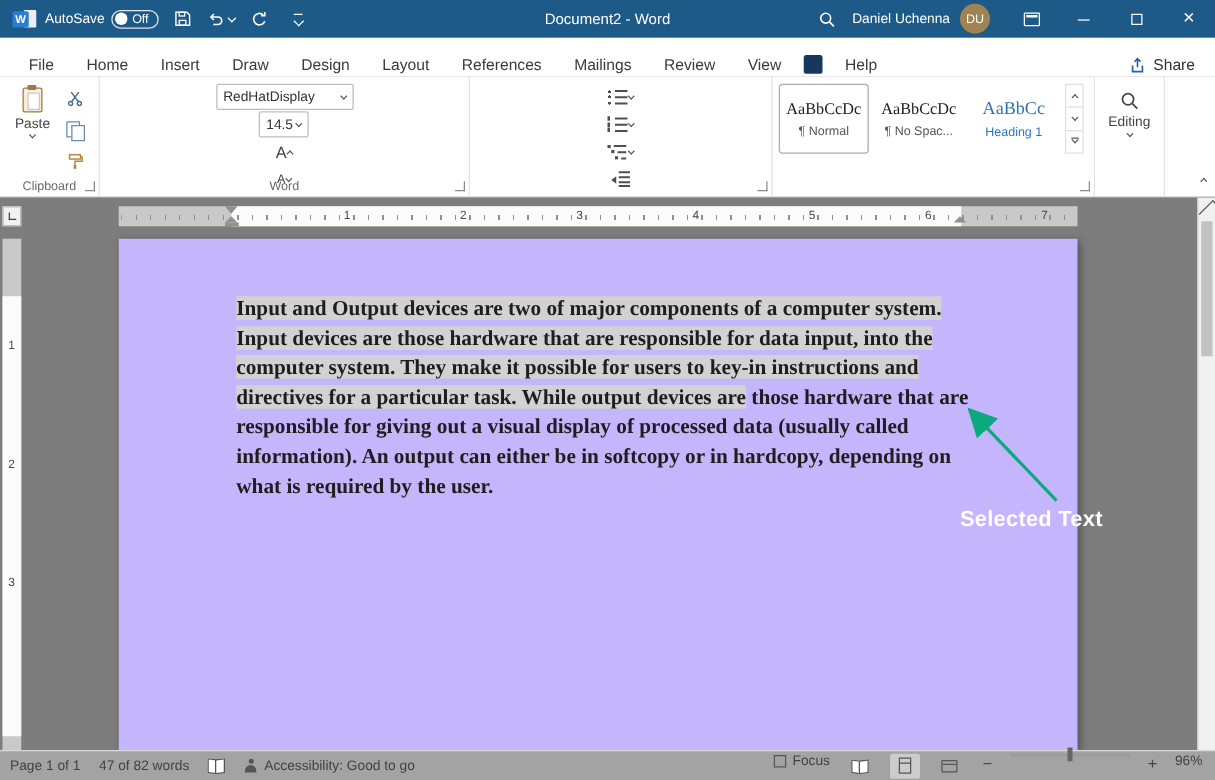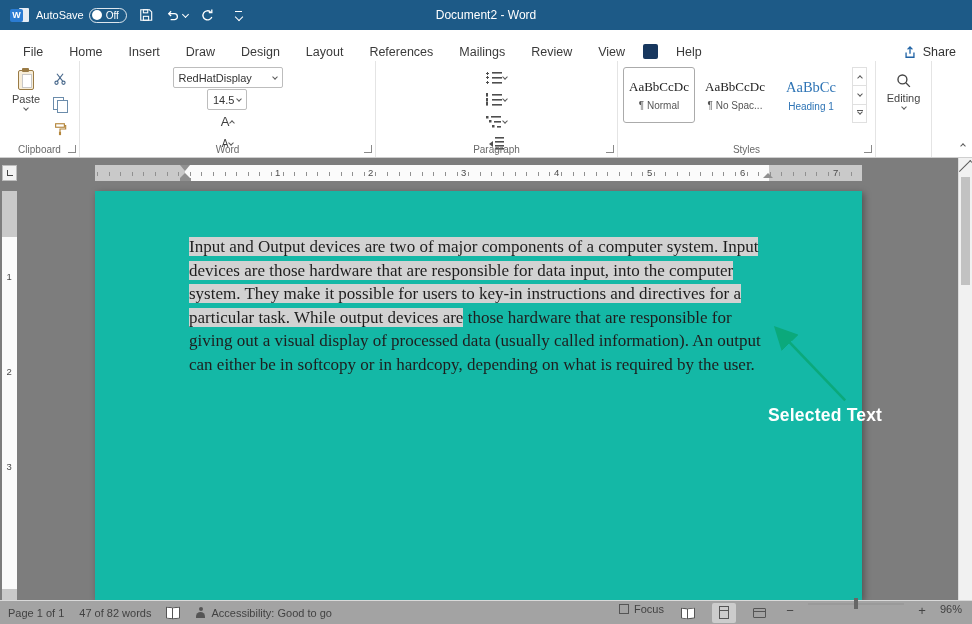--- a/index.html
+++ b/index.html
@@ -131,21 +131,21 @@
 .hruler .white{position:absolute;left:90px;top:0;width:584px;height:100%;background:#fbfbfb;}
 .hruler .ticks{position:absolute;left:2px;right:0;top:6.5px;height:4px;background:repeating-linear-gradient(90deg,#909090 0 1px,transparent 1px 11.6px);}
 .rnum{position:absolute;top:1.5px;font-size:9.5px;color:#4a4a4a;}
 .ind-first{position:absolute;left:85px;top:0;width:0;height:0;border:5px solid transparent;border-top:6px solid #909090;}
 .ind-hang{position:absolute;left:85px;bottom:3px;width:0;height:0;border:5px solid transparent;border-bottom:5px solid #909090;}
 .ind-box{position:absolute;left:84.5px;bottom:0;width:11px;height:3px;background:#909090;}
 .ind-right{position:absolute;left:668px;bottom:3px;width:0;height:0;border:5px solid transparent;border-bottom:5px solid #909090;}
 .vruler{position:absolute;left:2px;top:33px;bottom:0;width:15px;background:#c9c9c9;}
 .vruler .white{position:absolute;top:46px;left:0;right:0;height:352px;background:#fbfbfb;}
 .vnum{position:absolute;left:4.5px;font-size:9.5px;color:#4a4a4a;}
-.page{position:absolute;left:95px;top:33px;width:767px;bottom:0;background:#14b8a6;box-shadow:2px 2px 7px rgba(0,0,0,.35);}
+.page{position:absolute;left:95px;top:33px;width:767px;bottom:0;background:#c4b5fd;box-shadow:2px 2px 7px rgba(0,0,0,.35);font-weight:bold;}
 .doc-text{position:absolute;left:94px;top:44px;width:586px;font-family:"Liberation Serif","DejaVu Serif",serif;font-size:17px;line-height:23.6px;color:#1e1e1e;}
 .sel{background:#d2d2d2;}
 .ann-arrow{position:absolute;left:0;top:0;width:100%;height:100%;pointer-events:none;}
 .ann-label{position:absolute;left:768px;top:247px;font-size:17.5px;font-weight:bold;color:#ffffff;letter-spacing:.2px;}
 .vscroll{position:absolute;right:0;top:0;bottom:0;width:14px;background:#f1f1f1;border-left:1px solid #dcdcdc;}
 .vscroll .up{height:16px;display:flex;align-items:center;justify-content:center;}
 .vscroll .thumb{position:absolute;left:2px;right:2px;top:19px;height:108px;background:#c2c2c2;}
 
 .statusbar{flex:0 0 24px;height:24px;background:#a3a3a3;border-top:1px solid #d9d9d9;display:flex;align-items:center;font-size:11px;color:#424242;padding:0 10px 0 8px;gap:15px;}
 .sb-item{display:flex;align-items:center;gap:5px;white-space:nowrap;}
@@ -204,20 +204,42 @@
     <button class="tb-btn">
       <svg width="15" height="15" viewBox="0 0 16 16">
           <path d="M12.6 9.6 A4.9 4.9 0 1 1 11.2 4.1" fill="none" stroke="#fff" stroke-width="1.4"></path>
           <path d="M12.6 1.6 v3.2 h-3.2" fill="none" stroke="#fff" stroke-width="1.4"></path>
         </svg>
     </button>
     <button class="tb-btn">
         <span class="chev-line"></span>
       </button>
     <div class="tb-title">Document2  -  Word</div>
+    <div class="tb-right">
+      <button class="tb-btn">
+        <svg width="15" height="15" viewBox="0 0 16 16">
+            <circle cx="7" cy="7" r="4.2" fill="none" stroke="#fff" stroke-width="1.4"></circle>
+            <line x1="10.2" y1="10.2" x2="14" y2="14" stroke="#fff" stroke-width="1.4"></line>
+          </svg>
+      </button>
+      <span class="user">Daniel Uchenna</span>
+      <span class="avatar">DU</span>
+      <button class="tb-btn win">
+          <span class="rdo-box"></span>
+        </button>
+      <button class="tb-btn win">
+          <span>─</span>
+        </button>
+      <button class="tb-btn win">
+          <i class="restore-box"></i>
+        </button>
+      <button class="tb-btn win" style="font-size:16px;">
+          <span>×</span>
+        </button>
+    </div>
   </div>
 
   <div class="tabrow">
     <div class="tab">
         <span>File</span>
       </div>
     <div class="tab active">
         <span>Home</span>
       </div>
     <div class="tab">
@@ -414,21 +436,20 @@
           <button class="sbtn">
               <span class="ic-shading"></span>
               <span class="chev dark tiny"></span>
             </button>
           <button class="sbtn">
               <span class="ic ic-borders"></span>
               <span class="chev dark tiny"></span>
             </button>
         </div>
       </div>
-      <div class="glabel">Paragraph</div>
       <span class="launcher"></span>
     </div>
 
     <div class="rgroup g-styles">
       <div class="styles-content">
         <div class="style-card selected">
           <span class="style-prev">AaBbCcDc</span>
           <span class="style-name">¶ Normal</span>
         </div>
         <div class="style-card">
@@ -445,21 +466,20 @@
             </button>
           <button>
               <span class="chev dark tiny"></span>
             </button>
           <button>
               <span class="morebar"></span>
               <span class="chev dark tiny"></span>
             </button>
         </div>
       </div>
-      <div class="glabel">Styles</div>
       <span class="launcher"></span>
     </div>
 
     <div class="rgroup g-editing">
       <button class="editing-btn">
         <svg width="17" height="17" viewBox="0 0 16 16">
             <circle cx="7" cy="7" r="4.2" fill="none" stroke="#444" stroke-width="1.3"></circle>
             <line x1="10.2" y1="10.2" x2="14" y2="14" stroke="#444" stroke-width="1.3"></line>
           </svg>
         <span>Editing</span>

